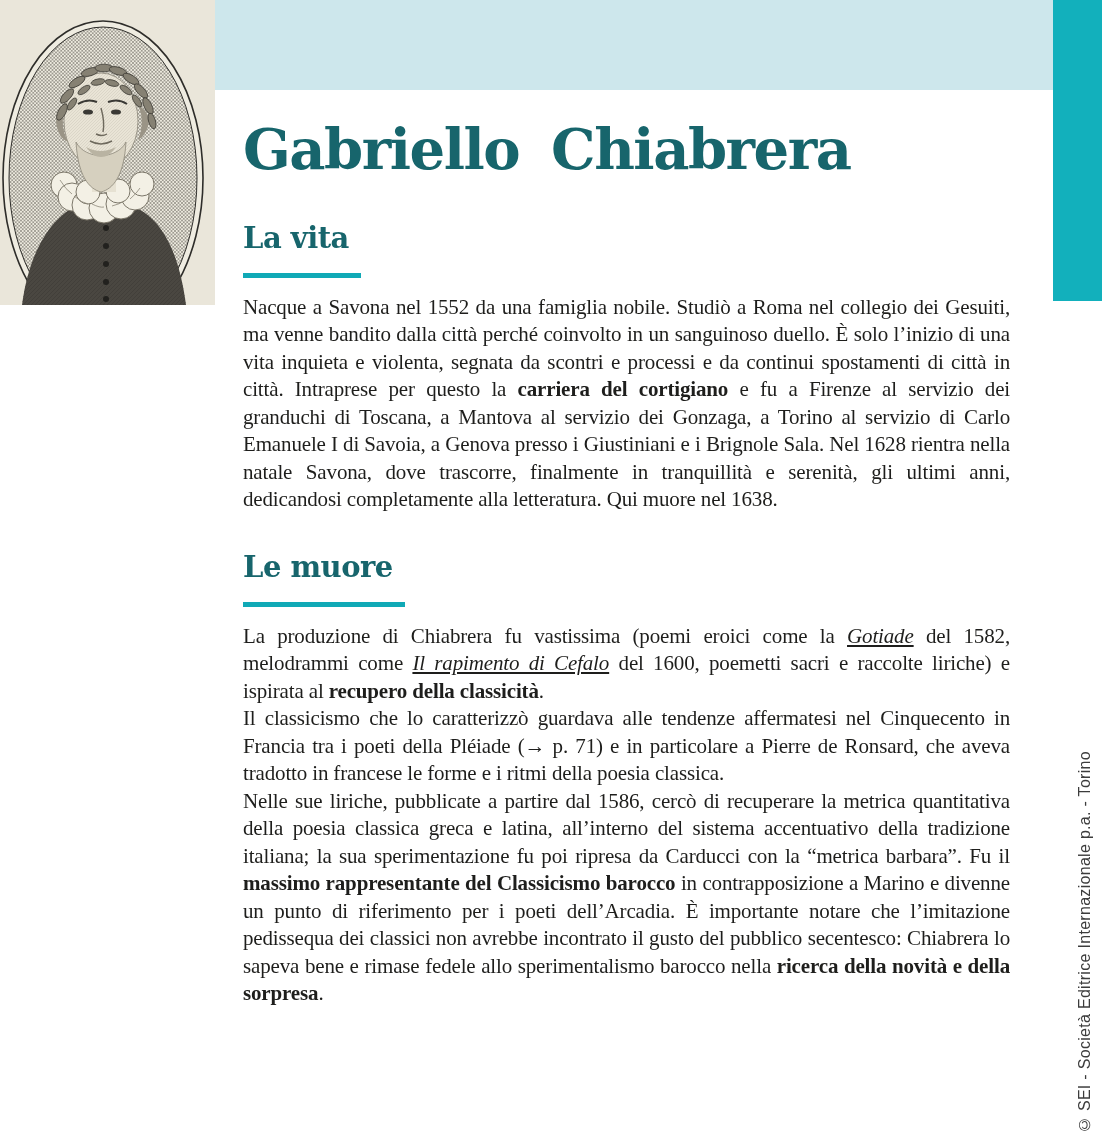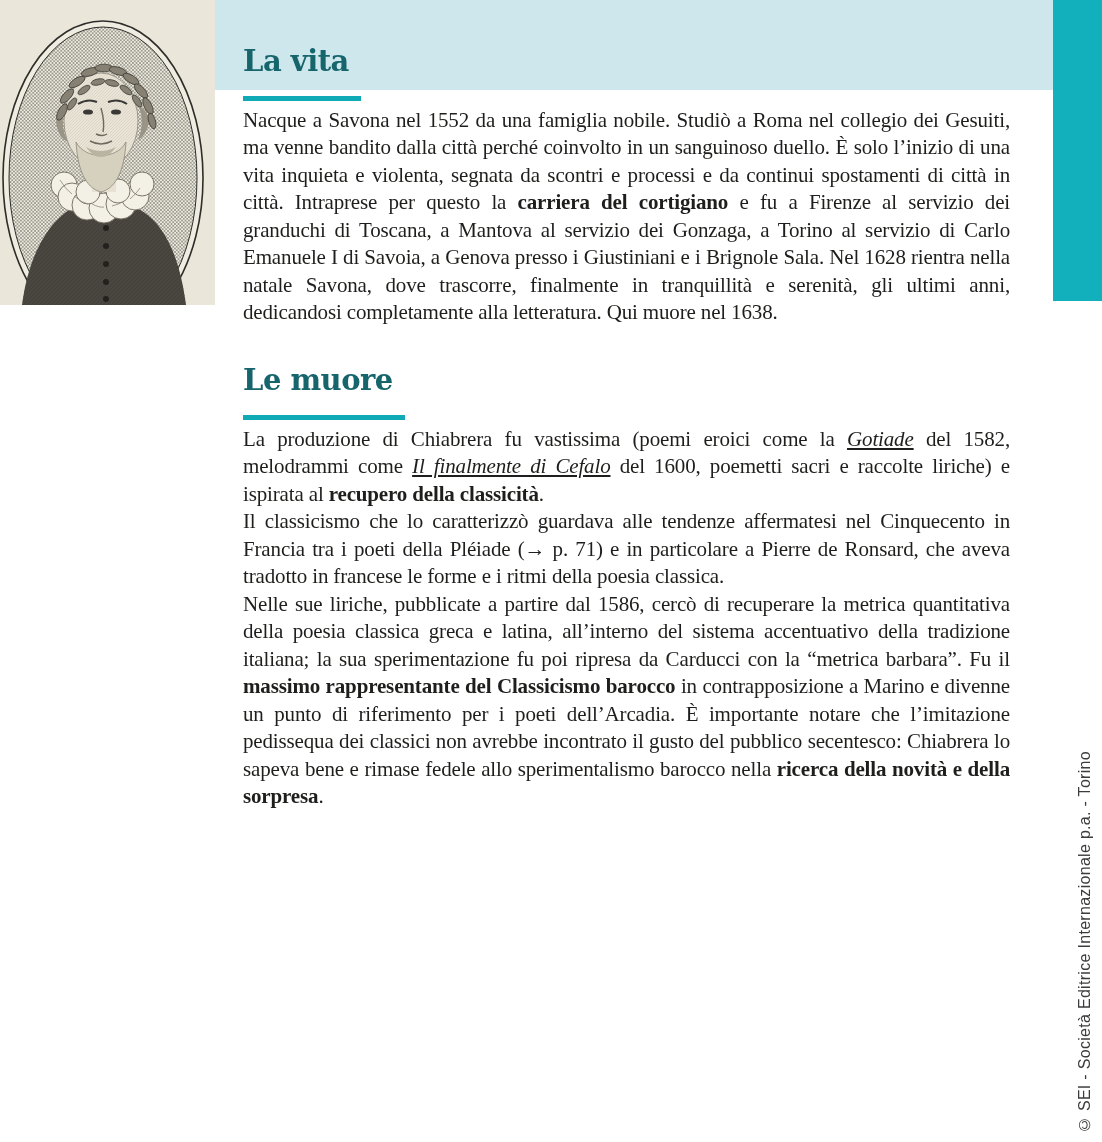--- a/index.html
+++ b/index.html
@@ -46,21 +46,21 @@
   .section-heading {
     display:inline-block;
     font-family:"DejaVu Serif", serif;
     font-weight:700;
     font-size:29px; line-height:1.1;
     letter-spacing:-0.5px;
     color:#17656c;
     border-bottom:5px solid #10a9b6;
     padding:0 12px 18px 0;
   }
-  .section-body { margin-top:6px; }
+  .section-body { margin-top:16px; }
   .section-body p {
     font-size:21px; line-height:27.5px;
     text-align:justify;
     color:#1e1e1c;
     letter-spacing:-0.15px;
   }
   .section-body .b { font-weight:700; }
   .section-body .i { font-style:italic;text-decoration:underline; }
   .copyright {
     position:absolute; right:8px; bottom:9px;
@@ -151,32 +151,33 @@
         <ellipse cx="84" cy="90" rx="7" ry="3" transform="rotate(-35 84 90)"></ellipse>
         <ellipse cx="98" cy="82" rx="7" ry="3" transform="rotate(-12 98 82)"></ellipse>
         <ellipse cx="112" cy="83" rx="7" ry="3" transform="rotate(14 112 83)"></ellipse>
         <ellipse cx="126" cy="90" rx="7" ry="3" transform="rotate(36 126 90)"></ellipse>
         <ellipse cx="137" cy="101" rx="7" ry="3" transform="rotate(55 137 101)"></ellipse>
       </g>
     </svg>
   </div>
 
   <div class="content">
+    <h1 class="page-title">Gabriello Chiabrera</h1>
 
     <div class="section">
       <h2 class="section-heading">La vita</h2>
       <div class="section-body">
           <p><span>Nacque a Savona nel 1552 da una famiglia nobile. Studiò a Roma nel collegio dei Gesuiti, ma venne bandito dalla città perché coinvolto in un sanguinoso duello. È solo l’inizio di una vita inquieta e violenta, segnata da scontri e processi e da continui spostamenti di città in città. Intraprese per questo la </span><span class="b">carriera del cortigiano</span><span> e fu a Firenze al servizio dei granduchi di Toscana, a Mantova al servizio dei Gonzaga, a Torino al servizio di Carlo Emanuele I di Savoia, a Genova presso i Giustiniani e i Brignole Sala. Nel 1628 rientra nella natale Savona, dove trascorre, finalmente in tranquillità e serenità, gli ultimi anni, dedicandosi completamente alla letteratura. Qui muore nel 1638.</span></p>
         </div>
     </div>
 
     <div class="section">
       <h2 class="section-heading">Le muore</h2>
       <div class="section-body">
-          <p><span>La produzione di Chiabrera fu vastissima (poemi eroici come la </span><span class="i">Gotiade</span><span> del 1582, melodrammi come </span><span class="i">Il finalmente di Cefalo</span><span> del 1600, poemetti sacri e raccolte liriche) e ispirata al </span><span class="b">recupero della classicità</span><span>.</span></p>
+          <p><span>La produzione di Chiabrera fu vastissima (poemi eroici come la </span><span class="i">Gotiade</span><span> del 1582, melodrammi come </span><span class="i">Il rapimento di Cefalo</span><span> del 1600, poemetti sacri e raccolte liriche) e ispirata al </span><span class="b">recupero della classicità</span><span>.</span></p>
           <p><span>Il classicismo che lo caratterizzò guardava alle tendenze affermatesi nel Cinquecento in Francia tra i poeti della Pléiade (</span><span class="b">→</span><span> p. 71) e in particolare a Pierre de Ronsard, che aveva tradotto in francese le forme e i ritmi della poesia classica.</span></p>
           <p><span>Nelle sue liriche, pubblicate a partire dal 1586, cercò di recuperare la metrica quantitativa della poesia classica greca e latina, all’interno del sistema accentuativo della tradizione italiana; la sua sperimentazione fu poi ripresa da Carducci con la “metrica barbara”. Fu il </span><span class="b">massimo rappresentante del Classicismo barocco</span><span> in contrapposizione a Marino e divenne un punto di riferimento per i poeti dell’Arcadia. È importante notare che l’imitazione pedissequa dei classici non avrebbe incontrato il gusto del pubblico secentesco: Chiabrera lo sapeva bene e rimase fedele allo sperimentalismo barocco nella </span><span class="b">ricerca della novità e della sorpresa</span><span>.</span></p>
         </div>
     </div>
   </div>
 
   <div class="copyright">© SEI - Società Editrice Internazionale p.a. - Torino</div>
 
 </div>
 

